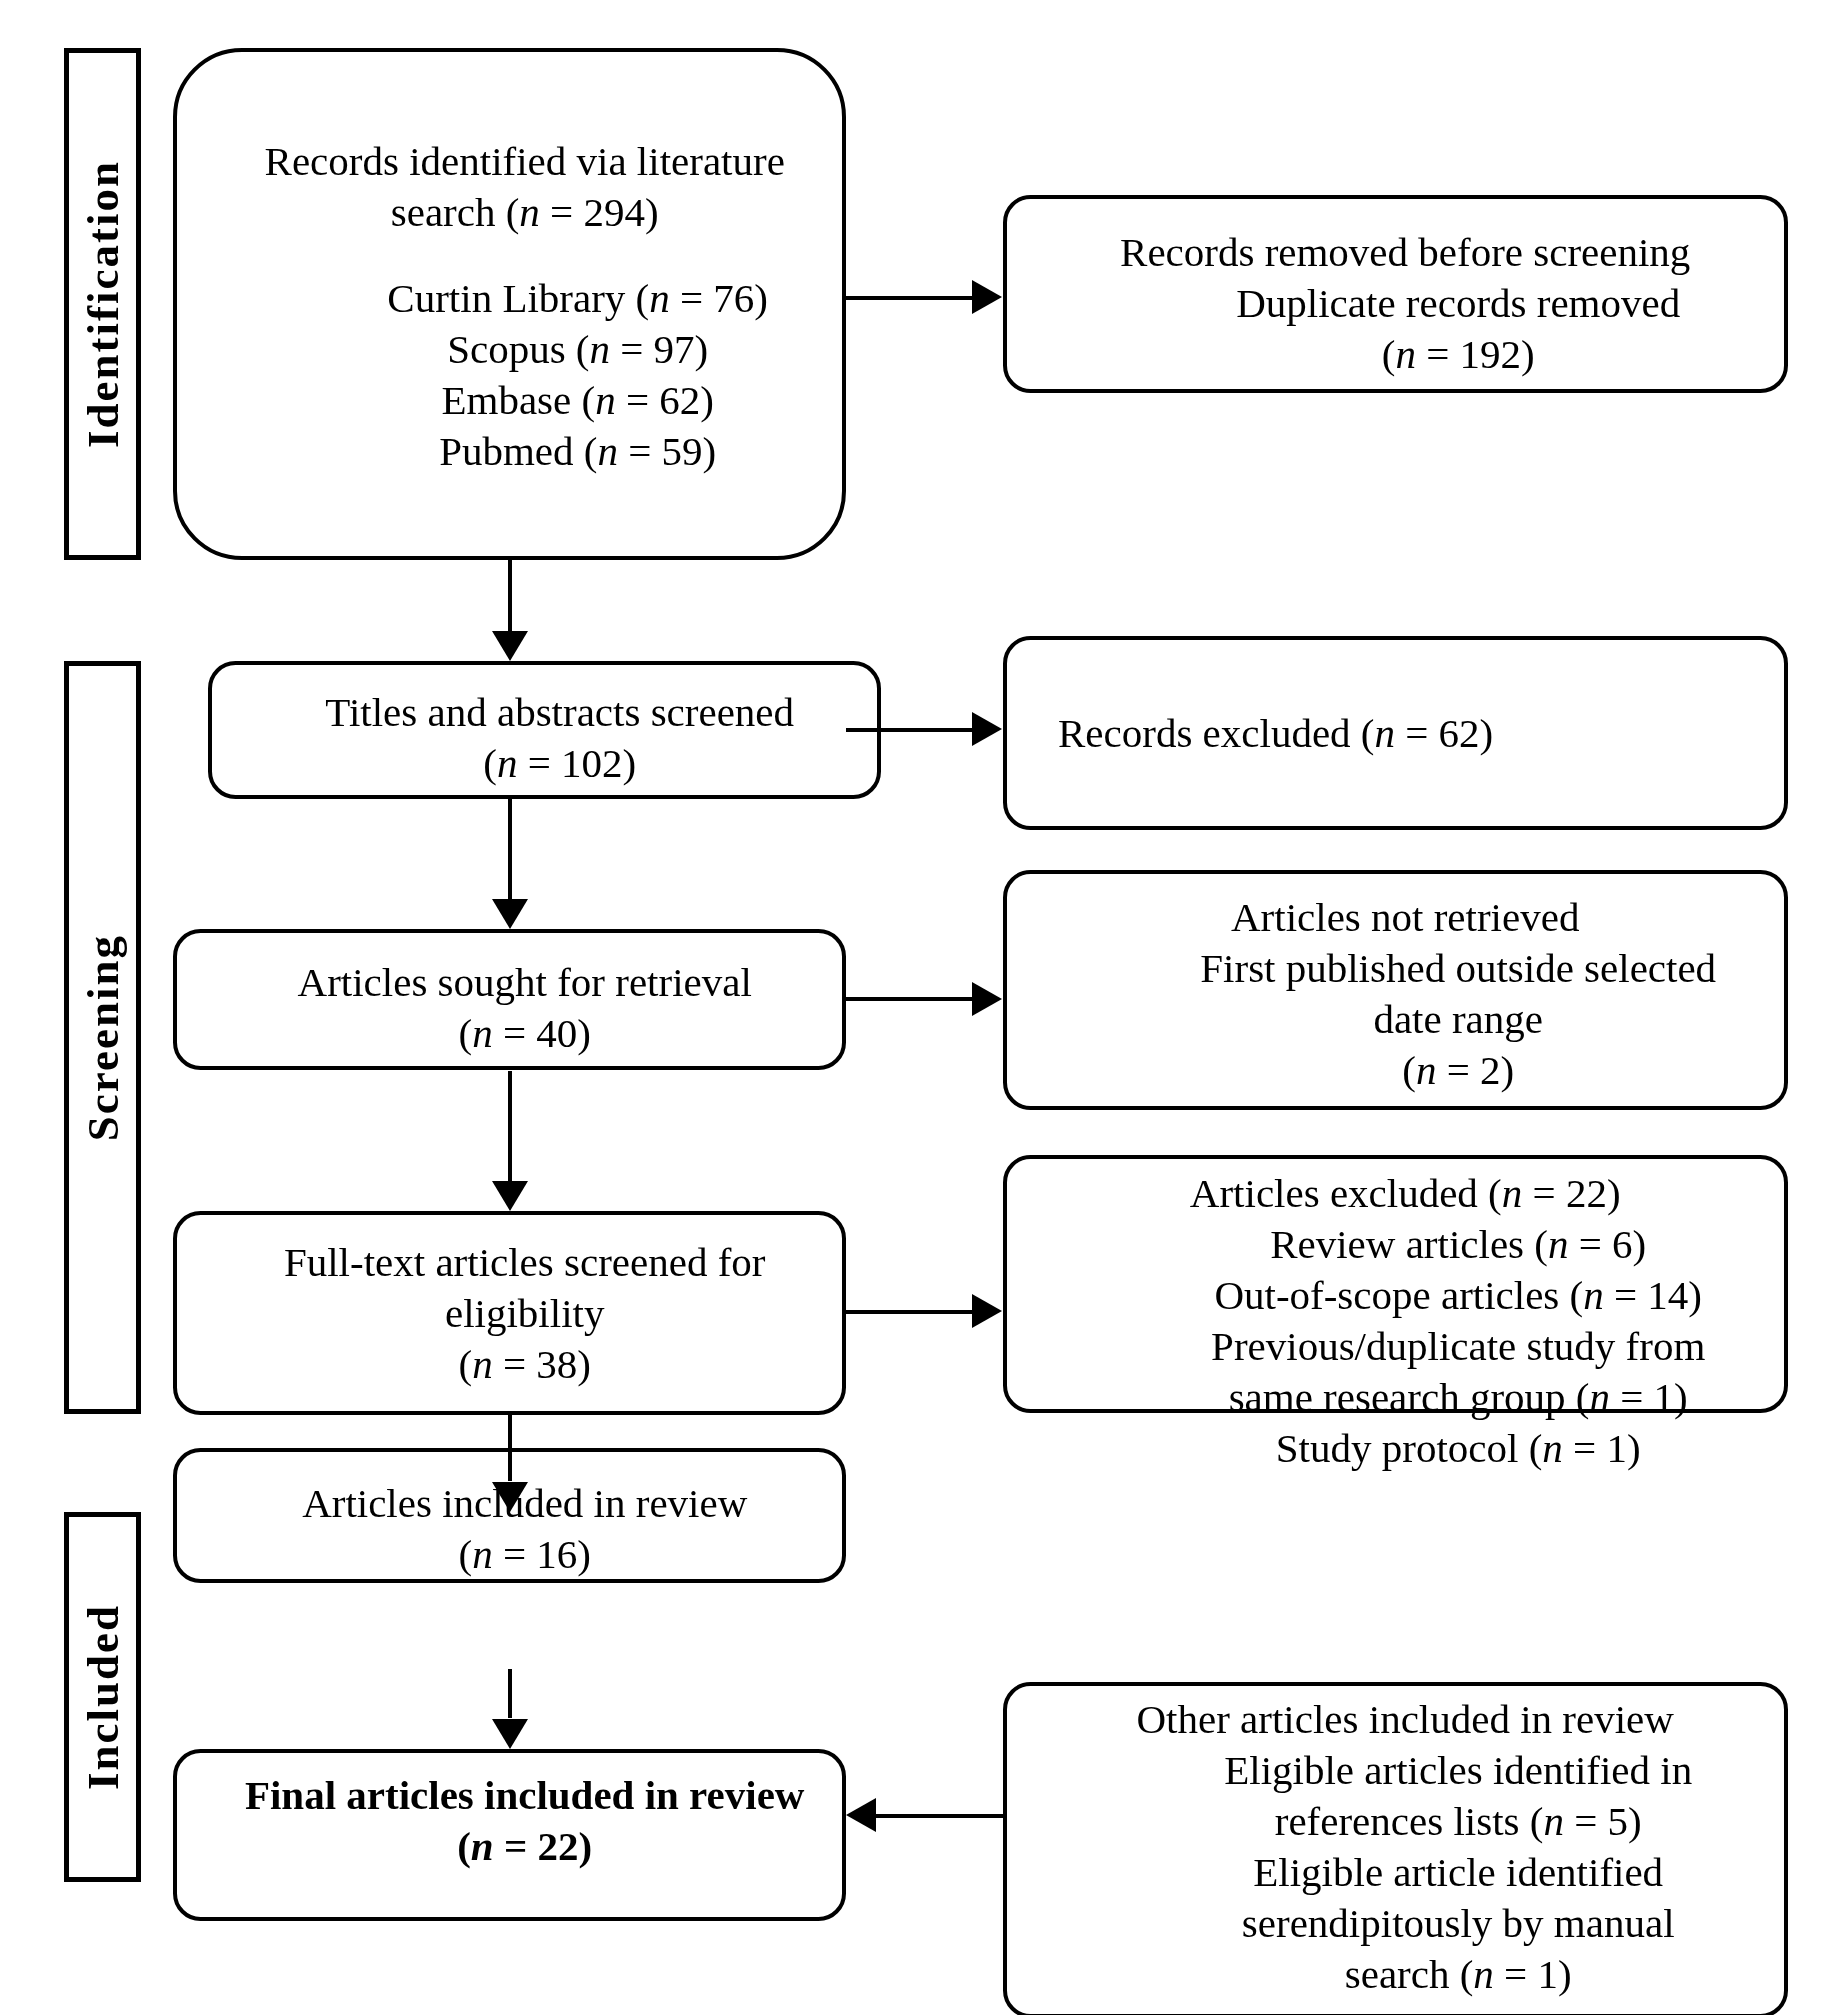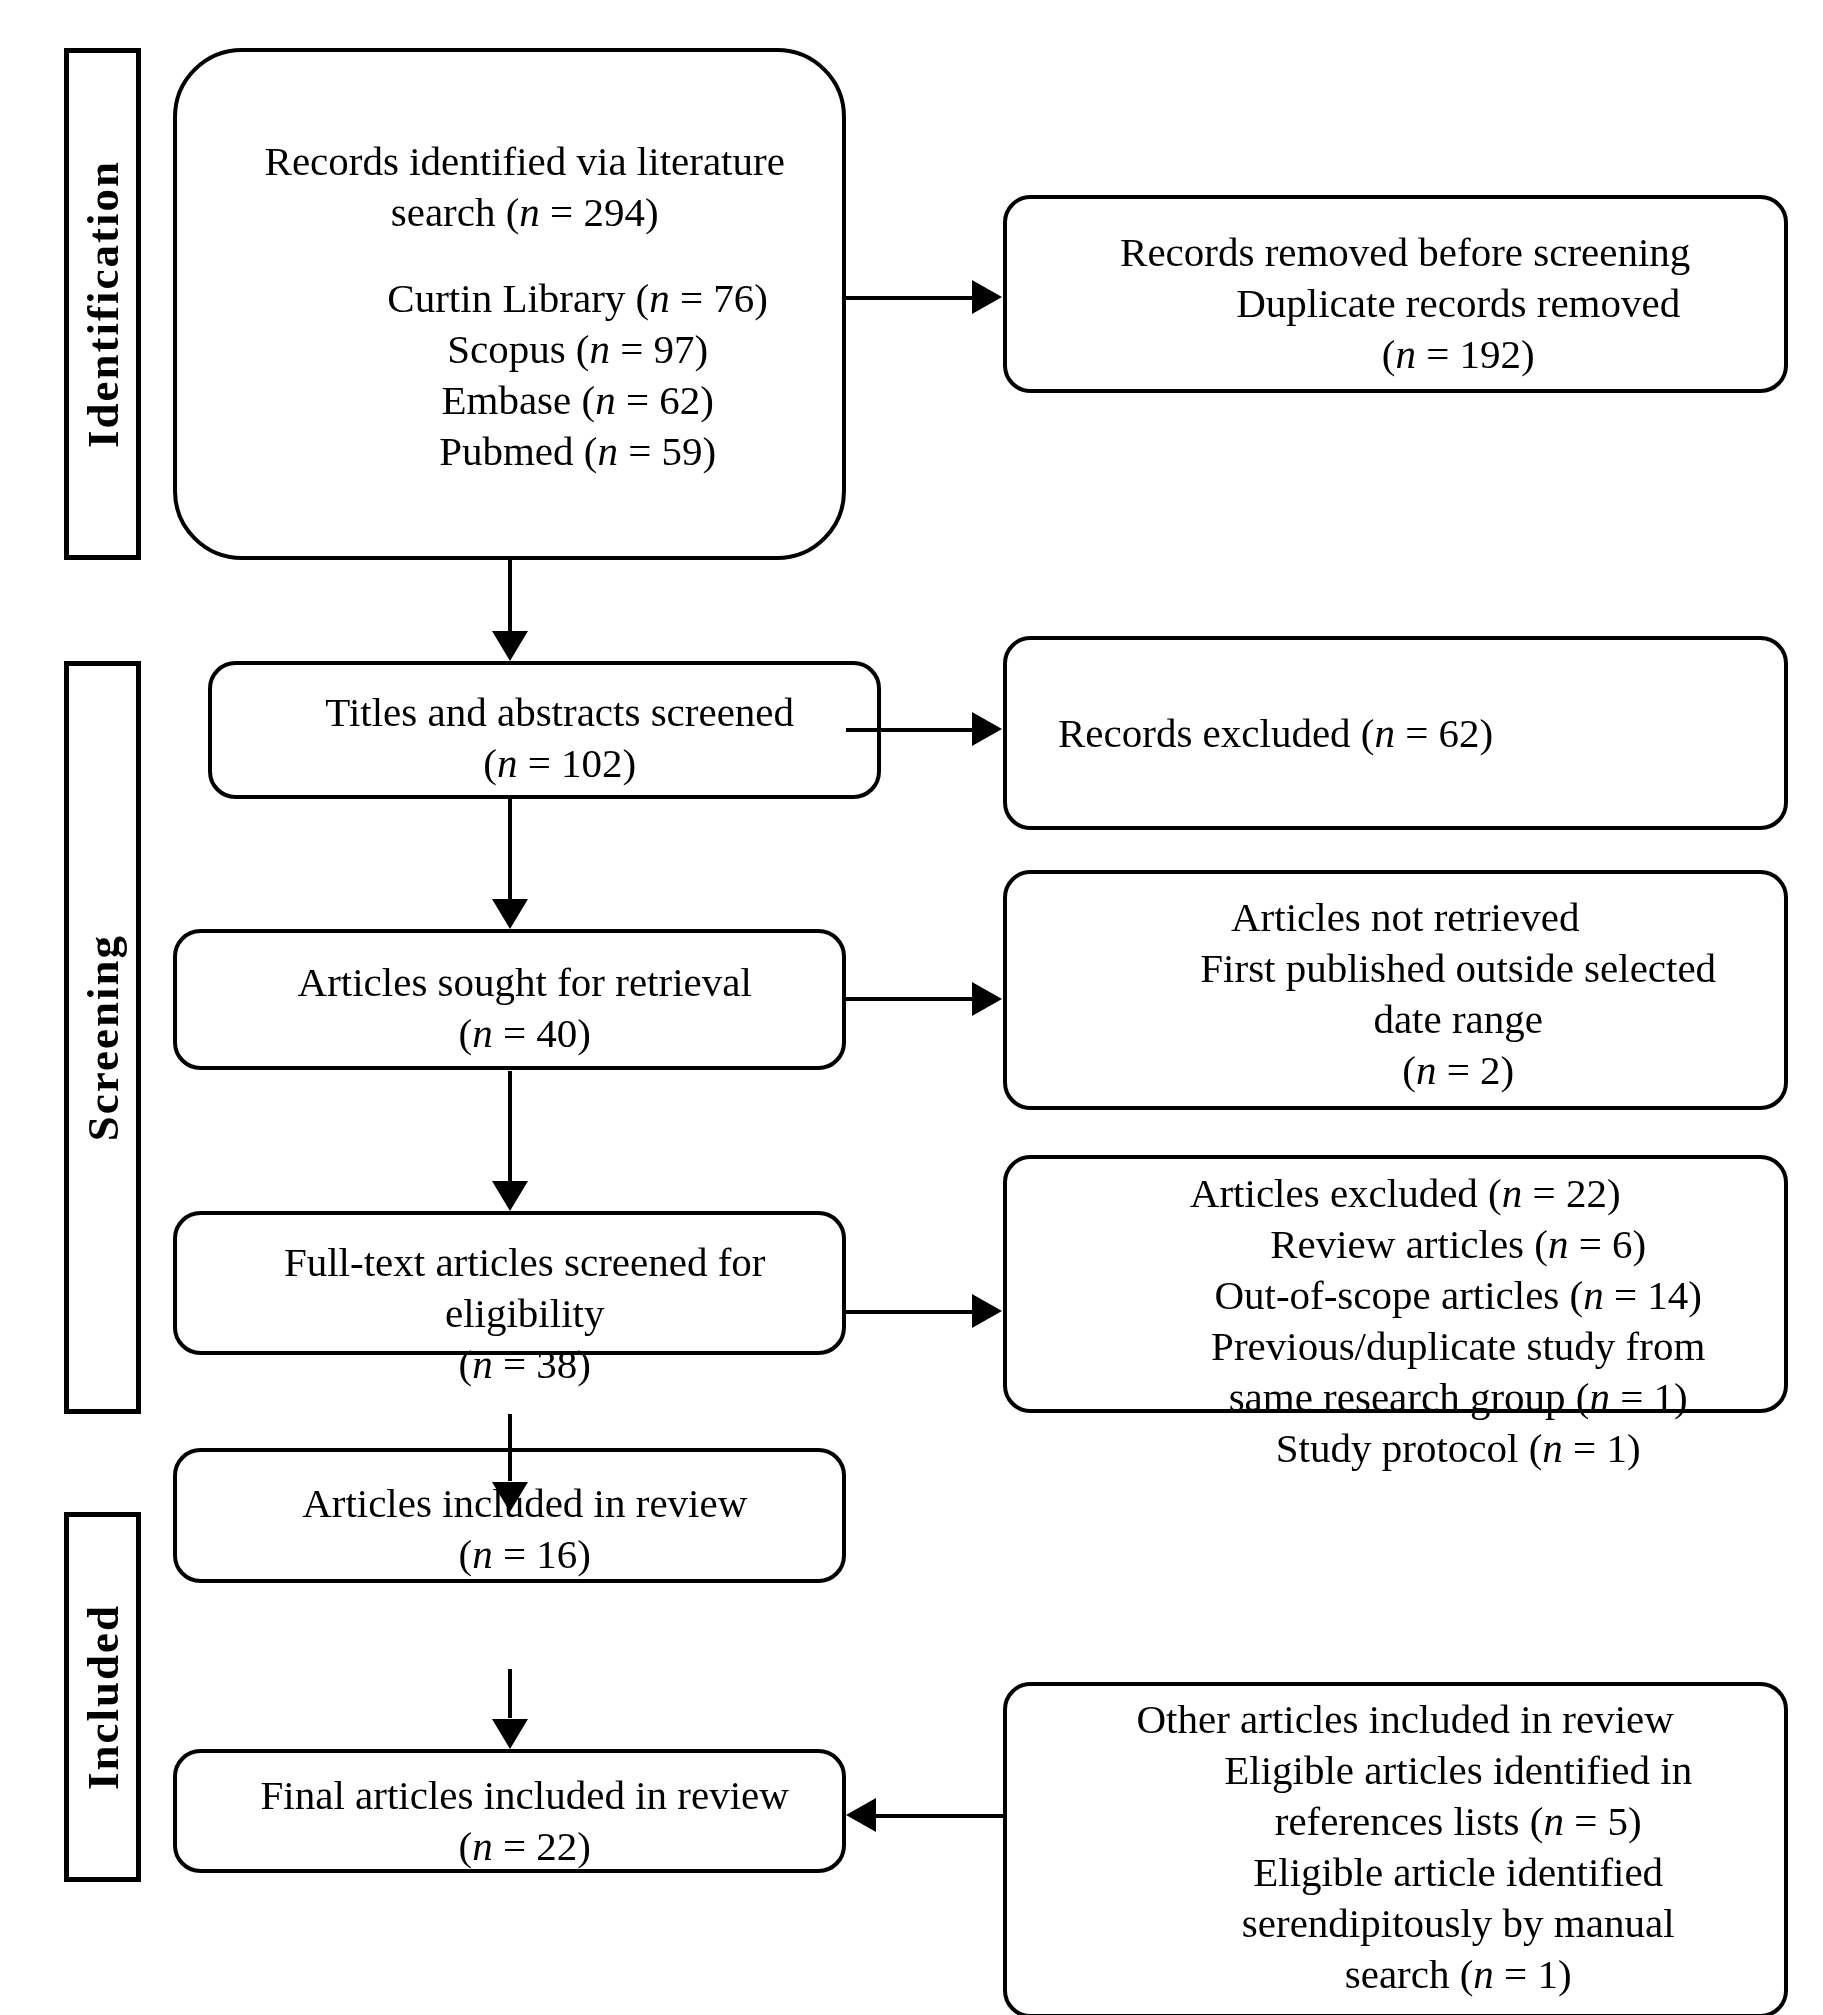--- a/index.html
+++ b/index.html
@@ -45,23 +45,23 @@
   }
   .fbox .t { white-space: nowrap; text-align: center; }
   .sub { margin-left: 106px; }
   .gap { height: 35px; }
 
   
   .mcol { left: 173px; width: 673px; }
   #box-m1 { top: 48px;   height: 512px; border-radius: 69px; padding: 84px 19.6px 0 50px; }
   #box-m2 { top: 661px; height: 138px; padding: 22px 19.6px 0 50px; margin-left: 35px; }
   #box-m3 { top: 929px; height: 141px; padding: 23.6px 19.6px 0 50px; }
-  #box-m4 { top: 1211px; height: 144px; padding: 22px 19.6px 0 50px; }
+  #box-m4 { top: 1211px; height: 204px; padding: 22px 19.6px 0 50px; }
   #box-m5 { top: 1448px; height: 135px; padding: 26px 19.6px 0 50px; }
-  #box-m6 { top: 1749px; height: 124px; padding: 17px 19.6px 0 50px; }
+  #box-m6 { top: 1749px; height: 172px; padding: 17px 19.6px 0 50px; font-weight: bold; }
 
   
   .rcol { left: 1003px; width: 785px; }
   #box-r1 { top: 195px;  height: 198px; padding: 27.5px 19.6px 0 39px; }
   #box-r2 { top: 636px;  height: 194px; display: flex; align-items: center; padding-left: 51px; }
   #box-r3 { top: 870px; height: 240px; padding: 18.3px 19.6px 0 39px; }
   #box-r4 { top: 1155px; height: 258px; padding: 9.2px 19.6px 0 39px; }
   #box-r5 { top: 1682px; height: 336px; padding: 7.9px 19.6px 0 39px; }
 
   

